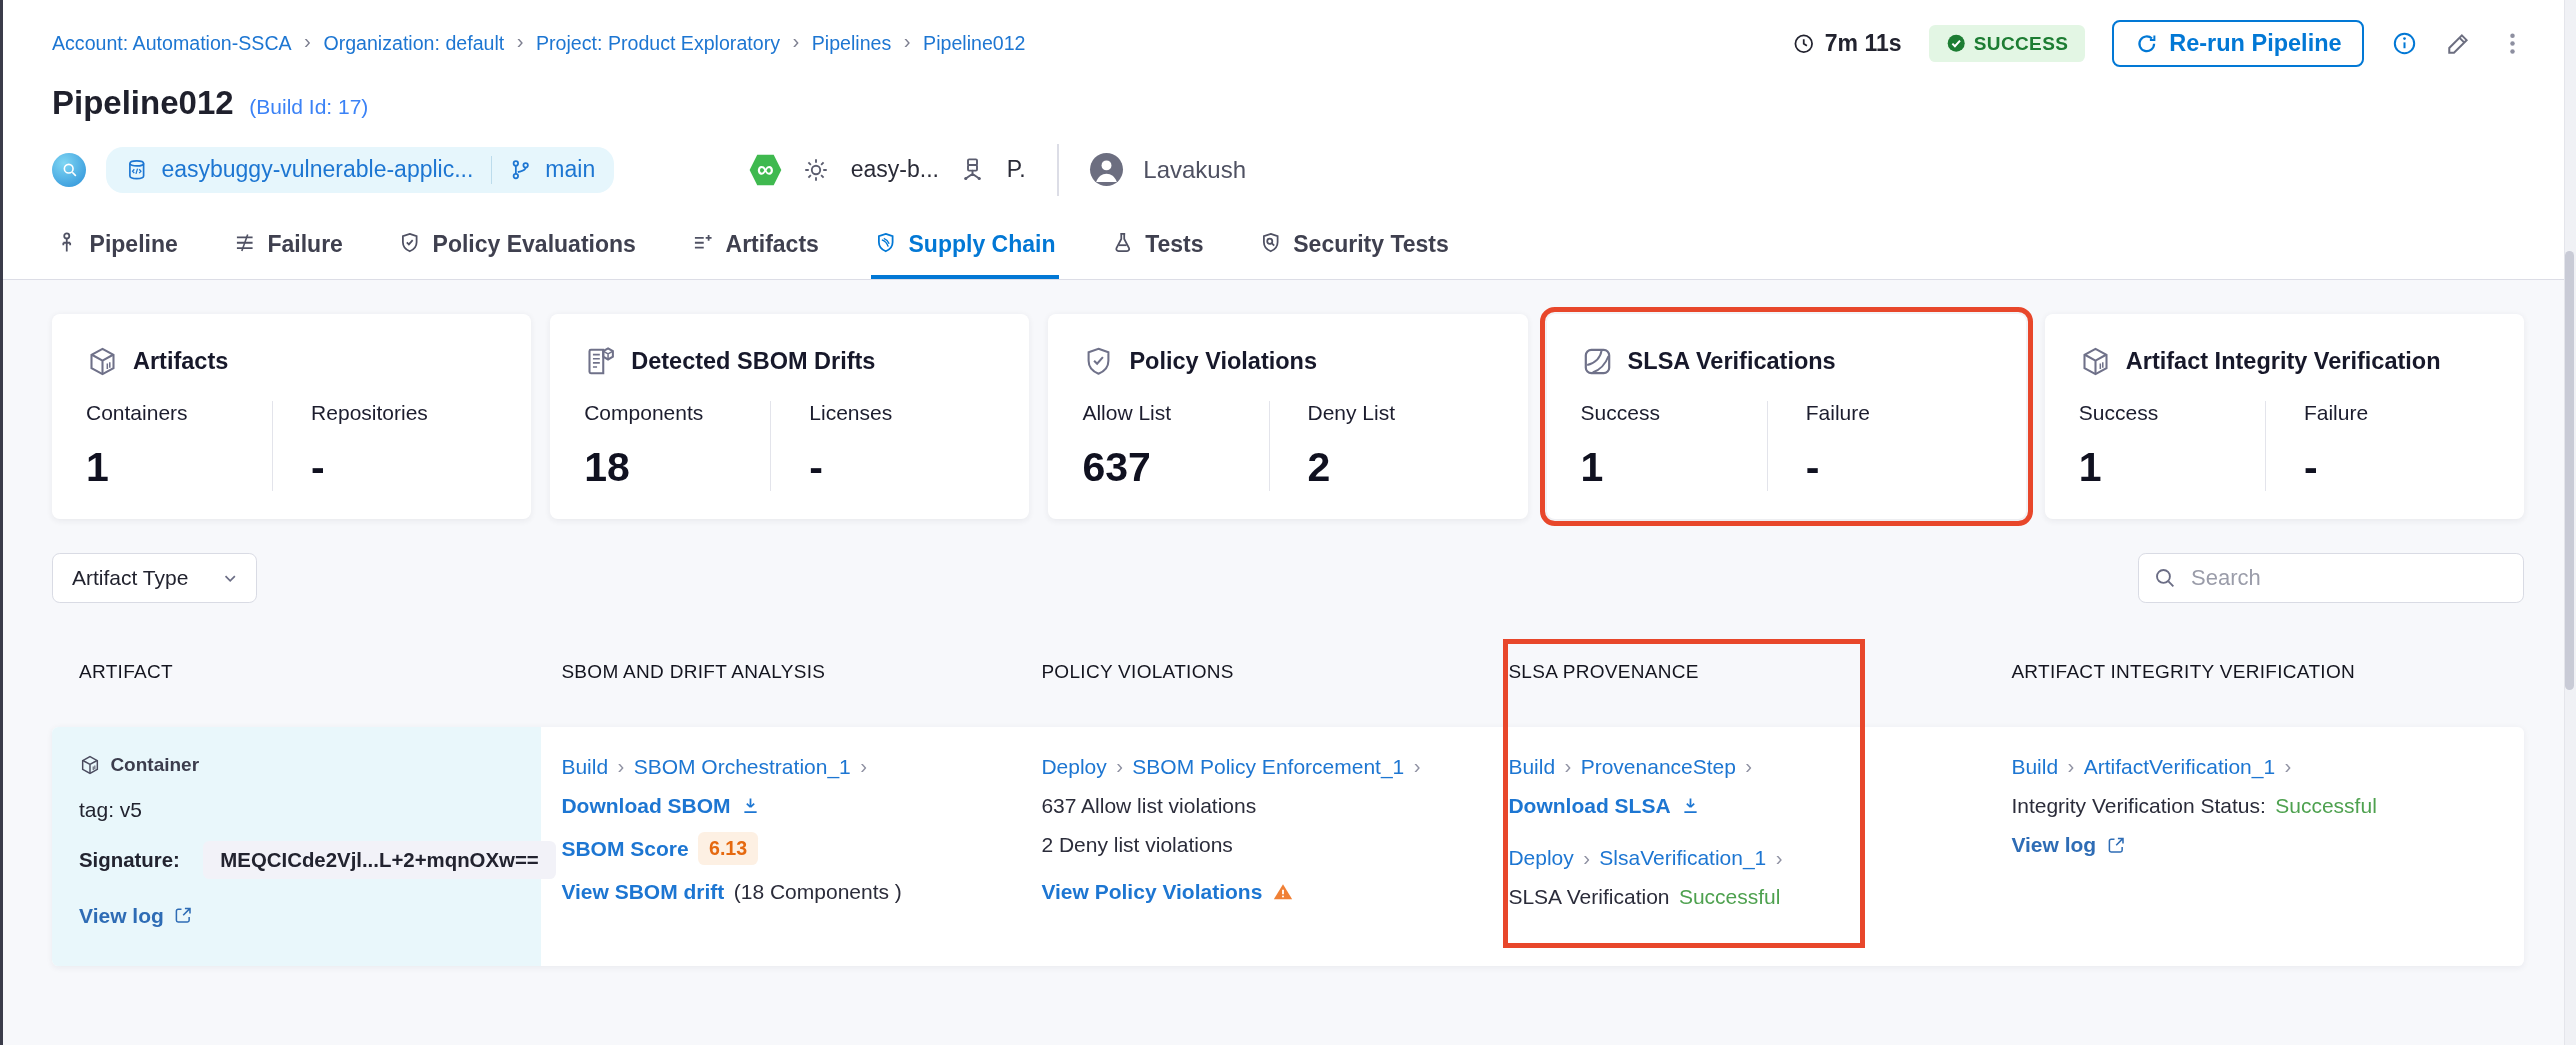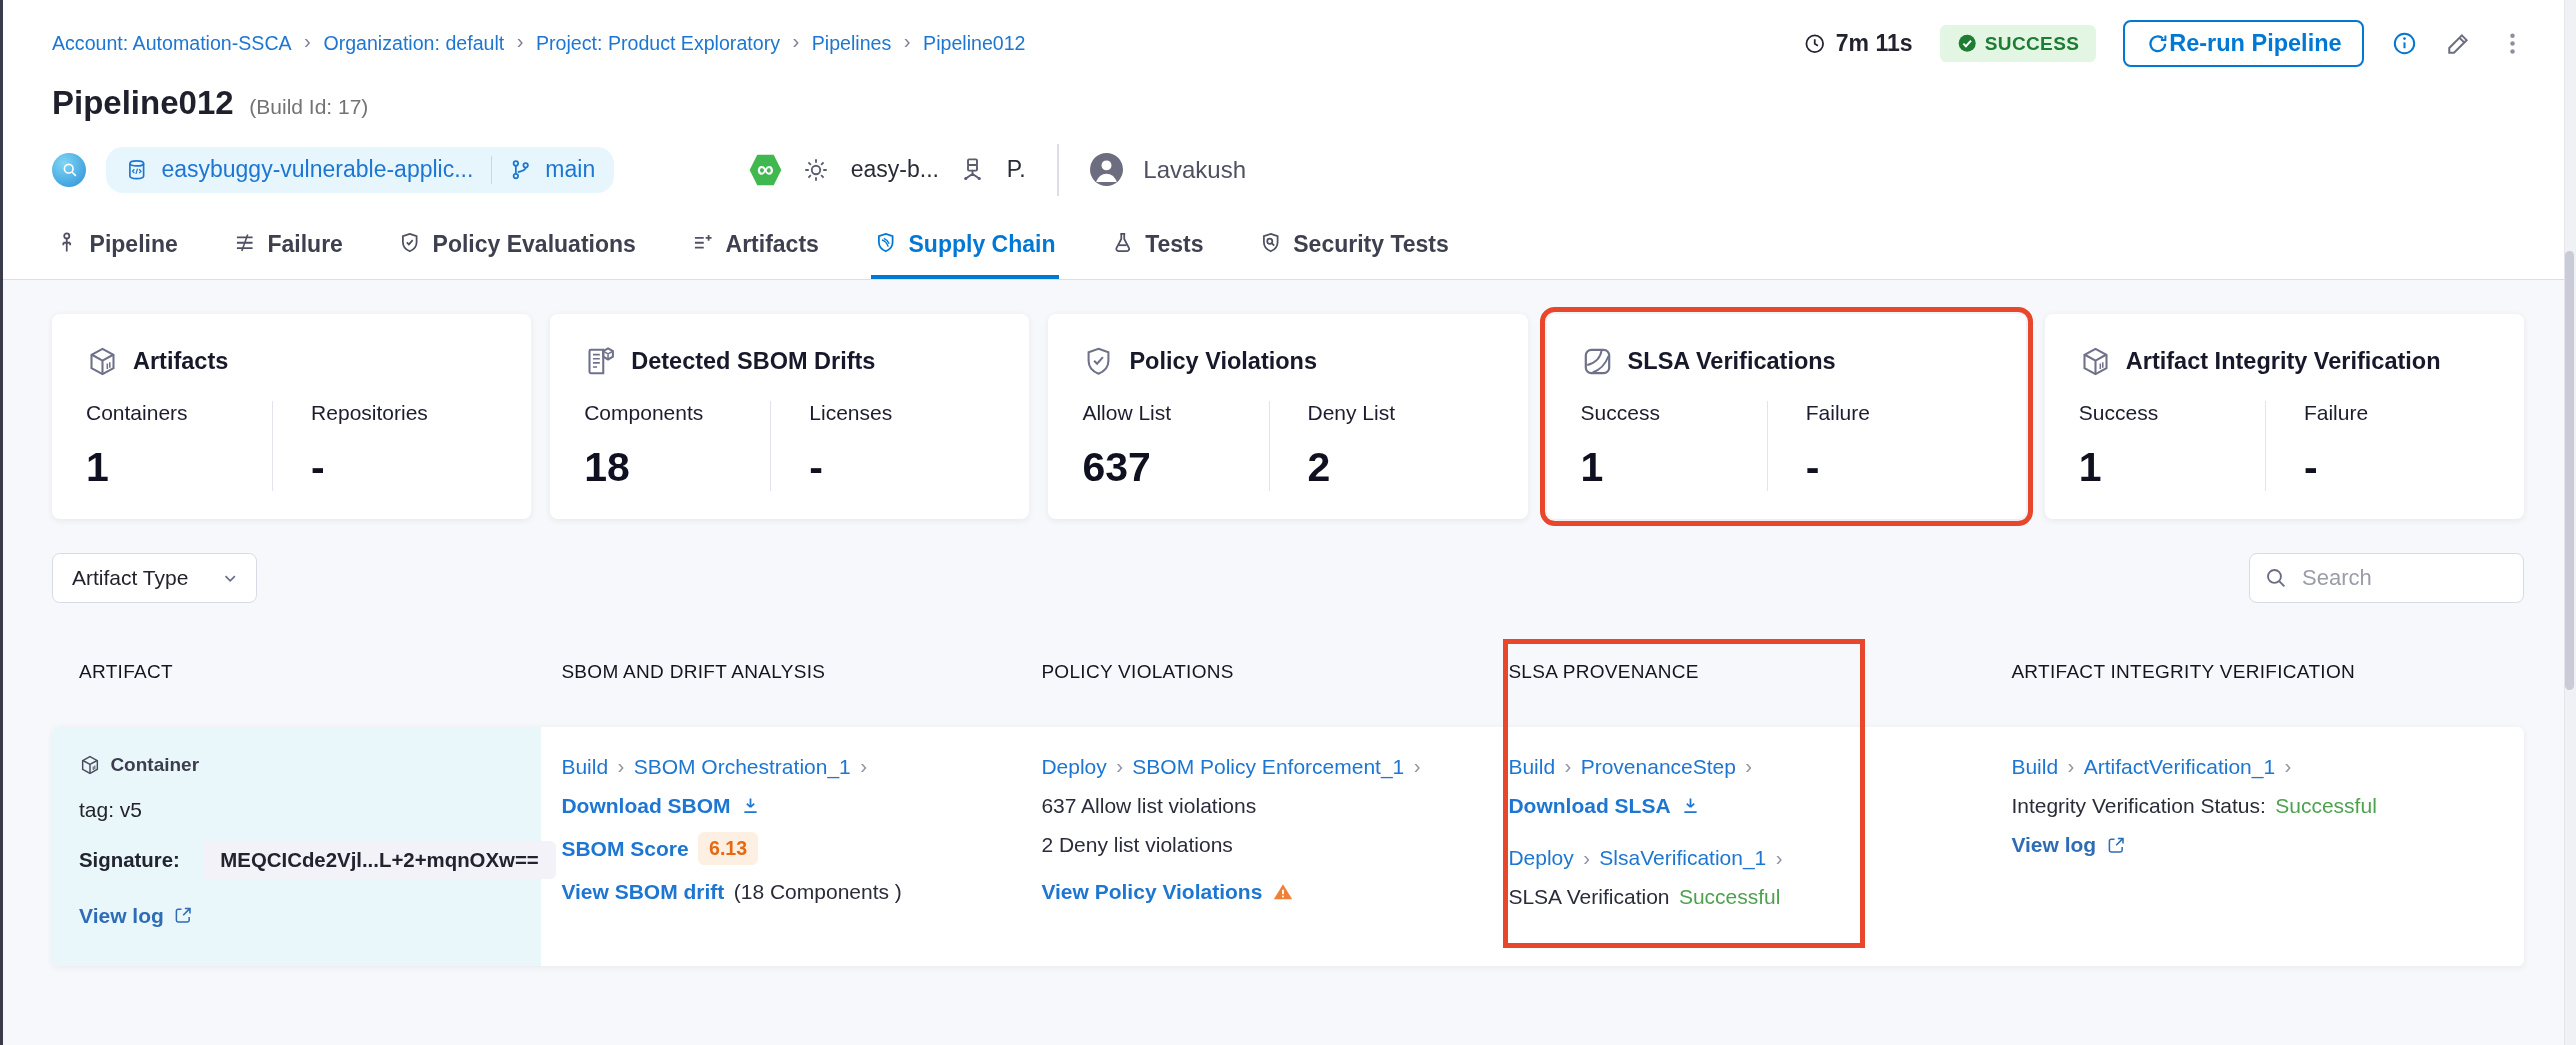--- a/index.html
+++ b/index.html
@@ -13,26 +13,26 @@
 
   
   .hdr { background:#fff; padding-top:20.4px; }
   .row1 { display:flex; justify-content:space-between; align-items:center; padding:0 50px 0 52px; }
   .crumbs { display:flex; align-items:center; gap:12.5px; font-size:19.6px; color:#1d76d2; }
   .crumb { cursor:pointer; white-space:nowrap; }
   .crumb-sep { color:#7d7f90; font-size:20.4px; transform:translateY(-1.6px); }
   .controls { display:flex; align-items:center; gap:27px; }
   .duration { display:flex; align-items:center; gap:9.4px; font-size:23px; color:#22232f; font-weight:700; }
   .badge-success { display:flex; align-items:center; gap:7.8px; background:#e3f6e4; color:#1d7d33; font-weight:700; font-size:19px; letter-spacing:0.4px; padding:7.8px 17px; border-radius:6.3px; }
-  .btn-rerun { display:flex; align-items:center; border:2.4px solid #0278d5; color:#0278d5; background:#fff; border-radius:7.8px; font-size:23.5px; font-weight:700; padding:7.8px 20.4px; cursor:pointer; font-family:inherit; }
+  .btn-rerun { display:flex; align-items:center; gap:11px; border:2.4px solid #0278d5; color:#0278d5; background:#fff; border-radius:7.8px; font-size:23.5px; font-weight:700; padding:7.8px 20.4px; cursor:pointer; font-family:inherit; }
   .icon-btn { background:none; border:none; cursor:pointer; display:flex; align-items:center; color:#6c6e80; }
   .icon-btn.blue { color:#0278d5; }
   .title-row { display:flex; align-items:baseline; gap:15.7px; padding:17px 52px 0; }
   .pg-title { font-size:33px; font-weight:700; color:#1f202c; }
-  .build-id { font-size:21px; color:#737373; }
+  .build-id { font-size:21px; color:#3b82f6; }
   .meta-row { display:flex; align-items:center; gap:20.4px; padding:22px 52px 0; }
   .trigger-avatar { width:34px; height:34px; border-radius:50%; background:radial-gradient(circle at 35% 30%, #7fd6f3, #2a8fd8); display:flex; align-items:center; justify-content:center; color:#fff; flex:0 0 auto; }
   .repo-pill { display:flex; align-items:center; gap:12.5px; background:#e6f6fc; border-radius:17px; padding:9.4px 19px; color:#1d76d2; font-size:23px; }
   .pill-div { width:1.6px; height:28px; background:#bcdcec; margin:0 4.7px; }
   .meta-gap { width:94px; }
   .harness-hex { width:33px; height:33px; background:#3fb94f; clip-path:polygon(25% 4%, 75% 4%, 98% 50%, 75% 96%, 25% 96%, 2% 50%); display:flex; align-items:center; justify-content:center; color:#fff; font-size:23.5px; font-weight:700; }
   .meta-txt { font-size:23px; color:#2a2b37; }
   .meta-user { font-size:24px; color:#4f5162; }
   .vdiv { width:1.6px; height:52px; background:#dcdde6; margin:0 11px; }
   .avatar { width:33px; height:33px; border-radius:50%; background:#6c6e80; display:flex; align-items:center; justify-content:center; overflow:hidden; color:#fff; }
@@ -54,21 +54,21 @@
   .card-title { font-size:23.5px; font-weight:700; color:#17182a; }
   .card-stats { display:flex; margin-top:23.5px; }
   .stat { flex:1; }
   .stat + .stat { border-left:1.6px solid #e3e4eb; padding-left:38px; }
   .stat-label { font-size:21px; color:#1c1d2e; }
   .stat-value { font-size:41px; font-weight:700; color:#101120; margin-top:19px; }
 
   
   .filter-row { display:flex; justify-content:space-between; align-items:center; margin:34px 52px 0; }
   .select { width:205px; height:50px; background:#fff; border:1.6px solid #d9dbe4; border-radius:7.8px; display:flex; align-items:center; justify-content:space-between; padding:0 15.7px 0 19px; font-size:21px; color:#22232f; cursor:pointer; }
-  .search-box { position:relative; width:275px; height:50px; }
+  .search-box { position:relative; width:386px; height:50px; }
   .search-box svg { position:absolute; left:14px; top:12.5px; color:#6b6d85; }
   .search-input { width:100%; height:100%; border:1.6px solid #d9dbe4; border-radius:7.8px; background:#fff; padding:0 15.7px 0 52px; font-size:22px; color:#22232f; font-family:inherit; outline:none; }
   .search-input::placeholder { color:#9a9ca9; }
 
   
   .tbl { margin:0 52px; }
   .tbl-head, .tbl-row { display:grid; grid-template-columns:489px 480px 467px 503px 1fr; }
   .tbl-head { margin-top:58px; }
   .th { font-size:19px; font-weight:400; color:#14151f; letter-spacing:0.3px; padding-left:20.4px; }
   .th:first-child { padding-left:27px; }

